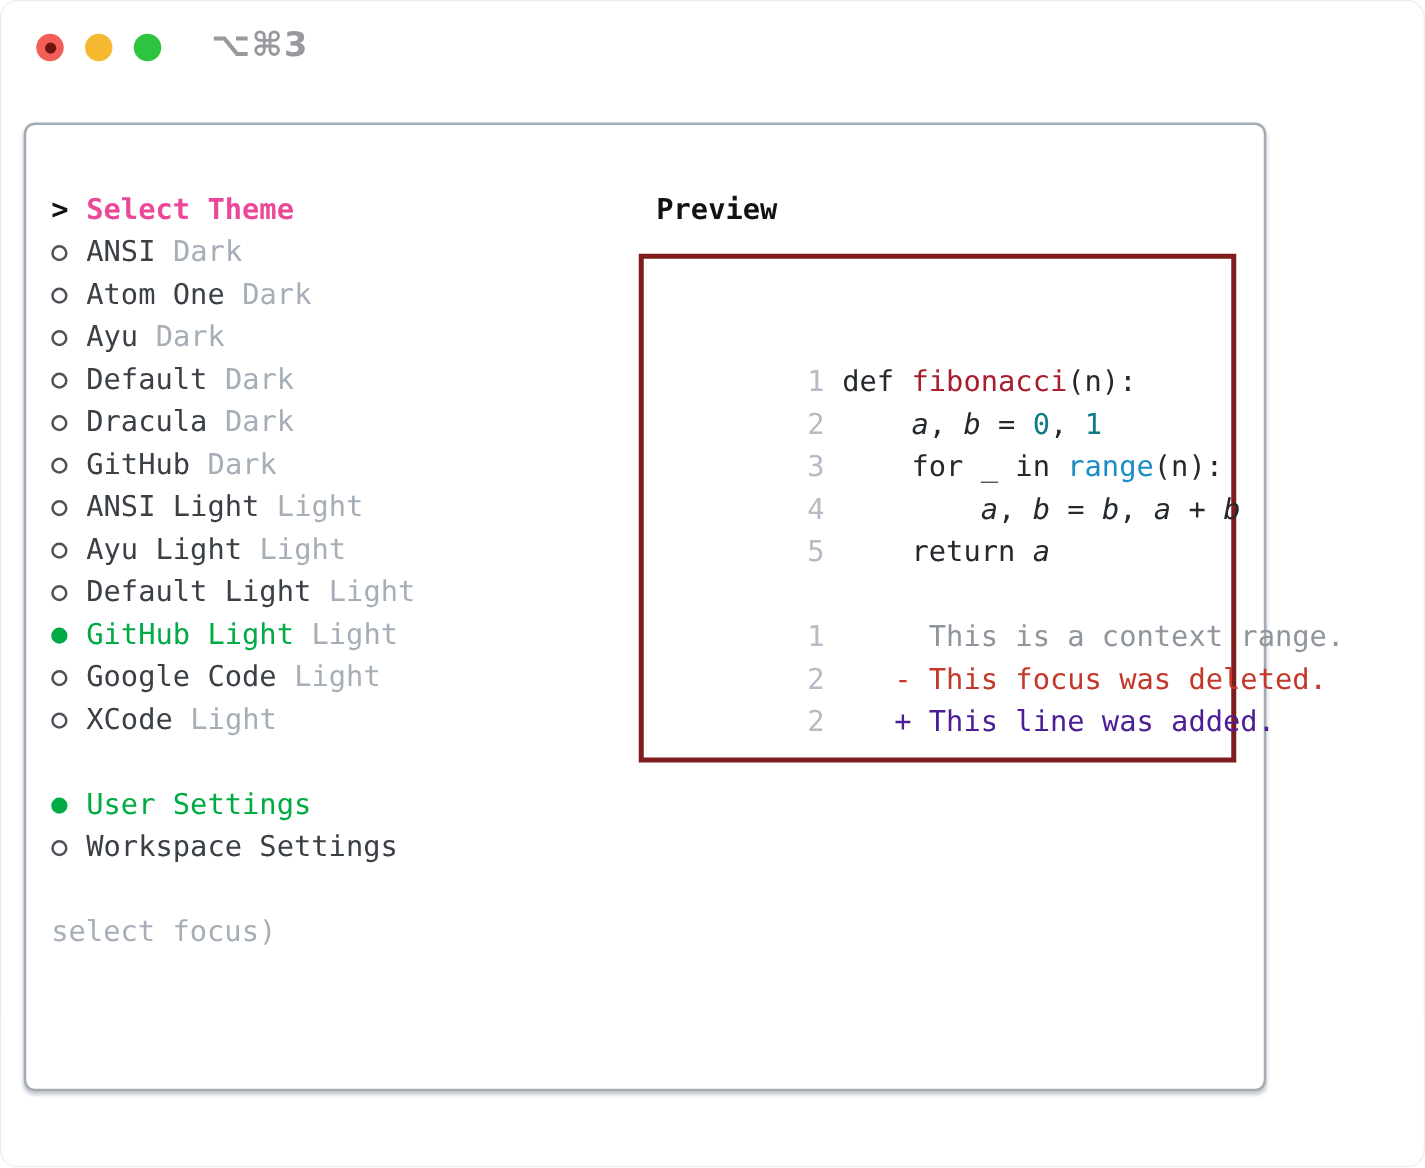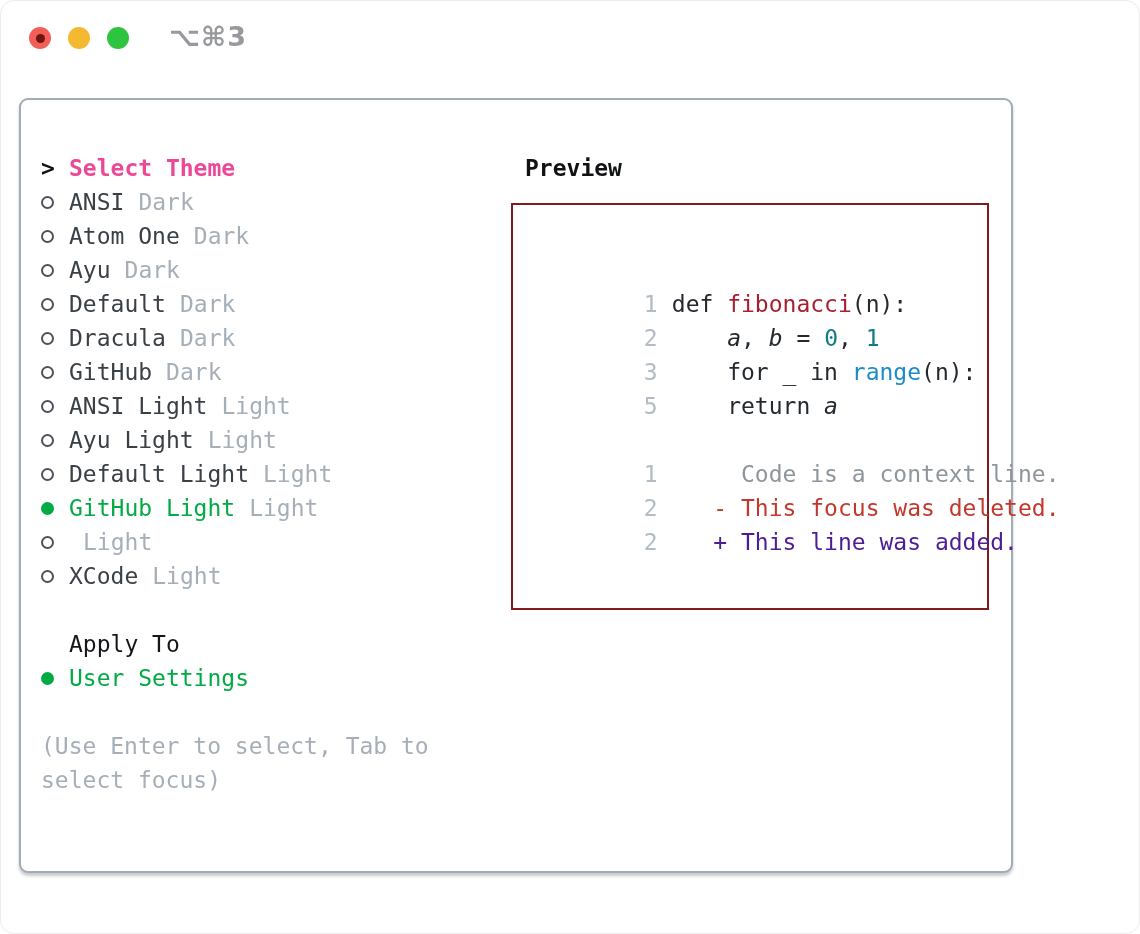--- a/index.html
+++ b/index.html
@@ -38,21 +38,21 @@
   .t-name{color:#3a4046;}
   .t-var{color:#a6aeb8;margin-left:14px;}
   .sel .t-name{color:#00ab44;}
   .apply-hdr{padding-left:28px;color:#141619;}
   .sel-label{color:#00ab44;}
   .help{color:#a6aeb8;white-space:pre;}
   
   .preview-hdr{position:absolute;left:504px;top:51px;font-size:23px;line-height:34px;font-weight:700;color:#101214;}
   .preview-box{
     position:absolute;left:490px;top:103px;width:478px;height:407px;box-sizing:border-box;
-    border:2px solid #7f1d1d;background:#ffffff;
+    border:4px solid #7f1d1d;background:#ffffff;
     padding:48px 0 0 20px;font-size:23px;line-height:34px;
   }
   .pline{height:34px;white-space:pre;}
   .ln{display:inline-block;width:28px;color:#b3bbc4;}
   .ck{color:#24292e;}
   .cf{color:#a81e2e;}
   .cb{color:#1b8cc8;}
   .cn{color:#0e7c86;}
   .cv{color:#24292e;font-style:italic;}
   .ctx{color:#8e959c;}
@@ -104,59 +104,63 @@
       <div class="row">
         <span class="bullet"></span><span class="t-name">Ayu Light</span><span class="t-var">Light</span>
       </div>
       <div class="row">
         <span class="bullet"></span><span class="t-name">Default Light</span><span class="t-var">Light</span>
       </div>
       <div class="row sel">
         <span class="bullet filled"></span><span class="t-name">GitHub Light</span><span class="t-var">Light</span>
       </div>
       <div class="row">
-        <span class="bullet"></span><span class="t-var">Light</span>
+        <span class="bullet"></span><span class="t-name">Google Code</span><span class="t-var">Light</span>
       </div>
       <div class="row">
         <span class="bullet"></span><span class="t-name">XCode</span><span class="t-var">Light</span>
       </div>
 
       <div class="spacer"></div>
 
-      <div class="row apply-hdr">Apply To</div>
       <div class="row">
         <span class="bullet filled"></span><span class="sel-label">User Settings</span>
+      </div>
+      <div class="row">
+        <span class="bullet"></span><span class="t-name">Workspace Settings</span>
       </div>
 
       <div class="spacer"></div>
 
-      <div class="row help">(Use Enter to select, Tab to</div>
       <div class="row help">select focus)</div>
     </div>
 
     <div class="preview-hdr">Preview</div>
 
     <div class="preview-box">
       <div class="pline">
         <span class="ln">1</span><span class="ck">def </span><span class="cf">fibonacci</span><span class="ck">(n):</span>
       </div>
       <div class="pline">
         <span class="ln">2</span><span class="ck">    </span><span class="cv">a</span><span class="ck">, </span><span class="cv">b</span><span class="ck"> = </span><span class="cn">0</span><span class="ck">, </span><span class="cn">1</span>
       </div>
       <div class="pline">
         <span class="ln">3</span><span class="ck">    for _ in </span><span class="cb">range</span><span class="ck">(n):</span>
       </div>
       <div class="pline">
+        <span class="ln">4</span><span class="ck">        </span><span class="cv">a</span><span class="ck">, </span><span class="cv">b</span><span class="ck"> = </span><span class="cv">b</span><span class="ck">, </span><span class="cv">a</span><span class="ck"> + </span><span class="cv">b</span>
+      </div>
+      <div class="pline">
         <span class="ln">5</span><span class="ck">    return </span><span class="cv">a</span>
       </div>
 
       <div class="spacer"></div>
 
       <div class="pline">
-        <span class="ln">1</span><span class="ctx">     Code is a context line.</span>
+        <span class="ln">1</span><span class="ctx">     This is a context range.</span>
       </div>
       <div class="pline">
         <span class="ln">2</span><span class="del">   - This focus was deleted.</span>
       </div>
       <div class="pline">
         <span class="ln">2</span><span class="add">   + This line was added.</span>
       </div>
     </div>
 
   </div>

